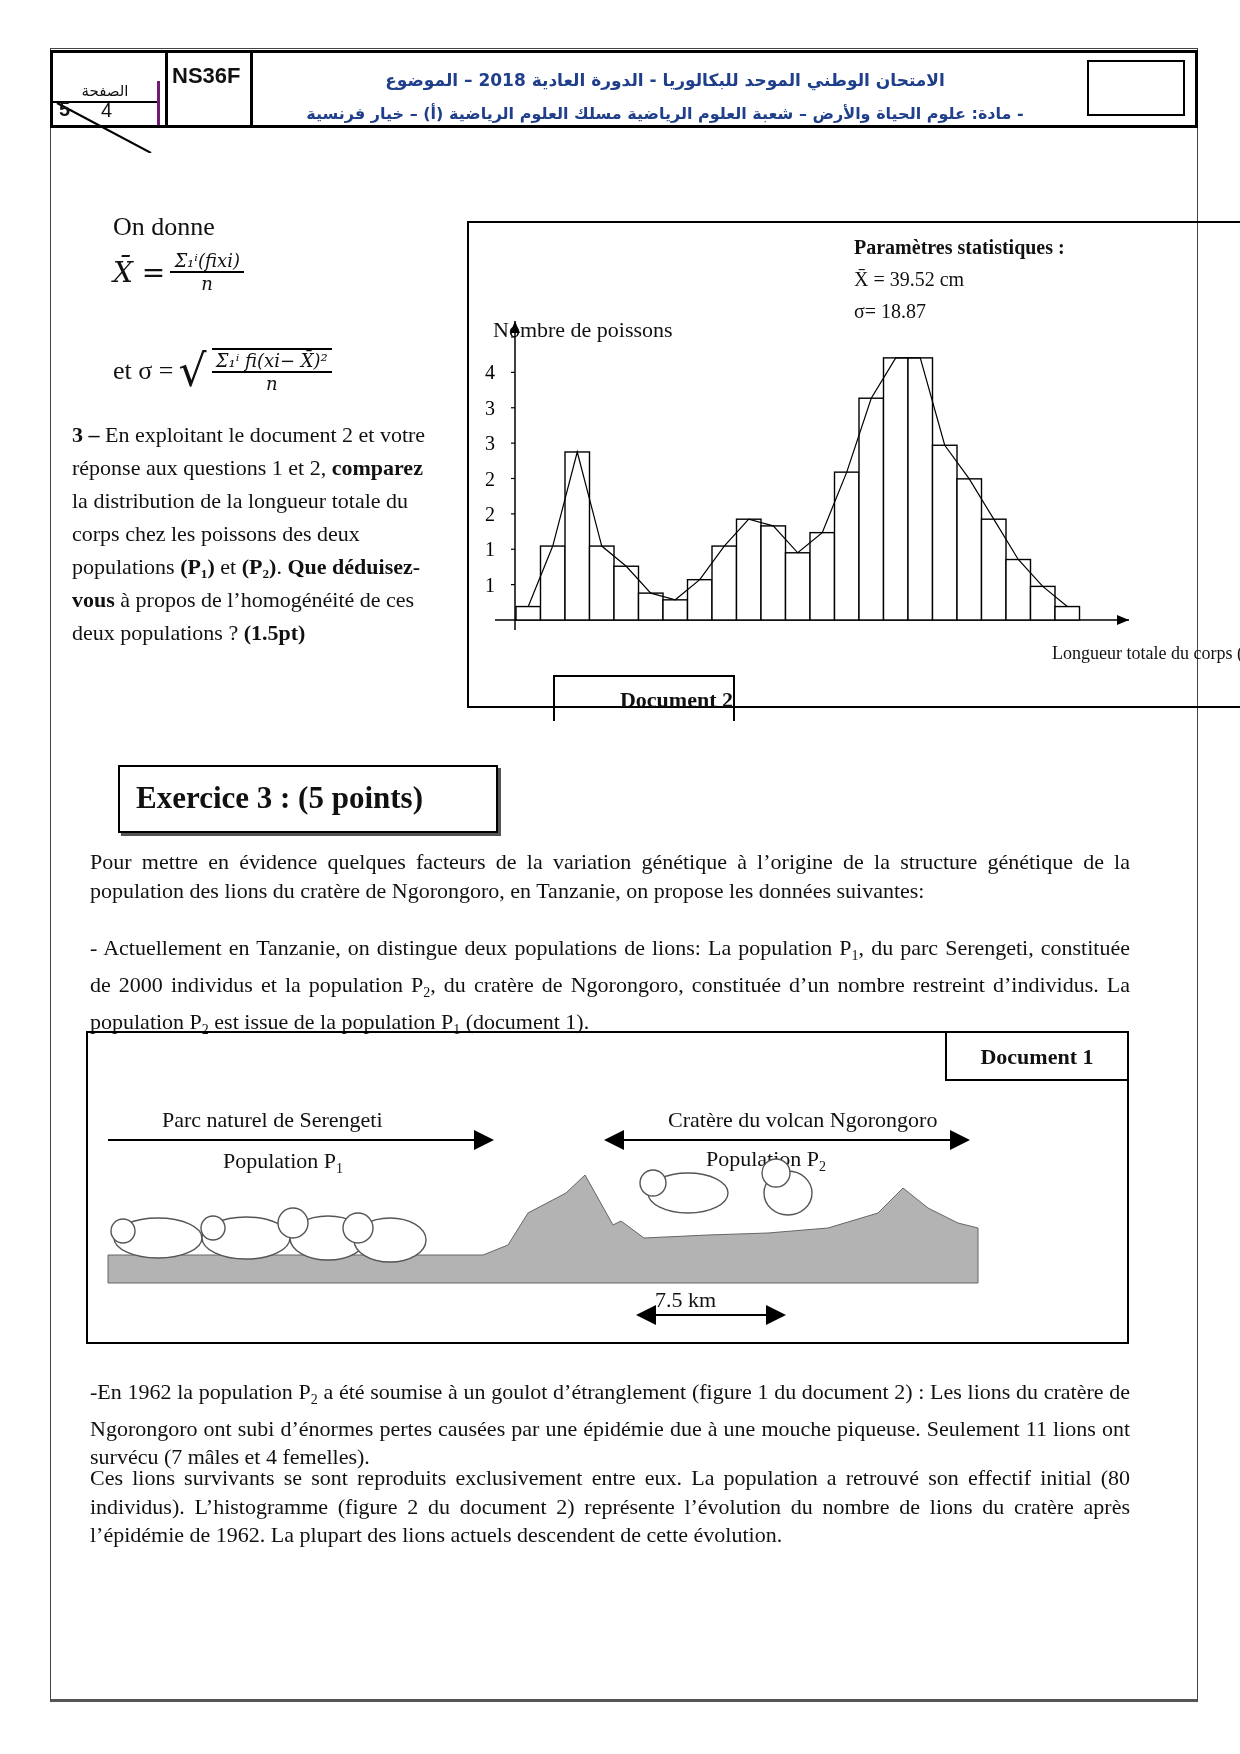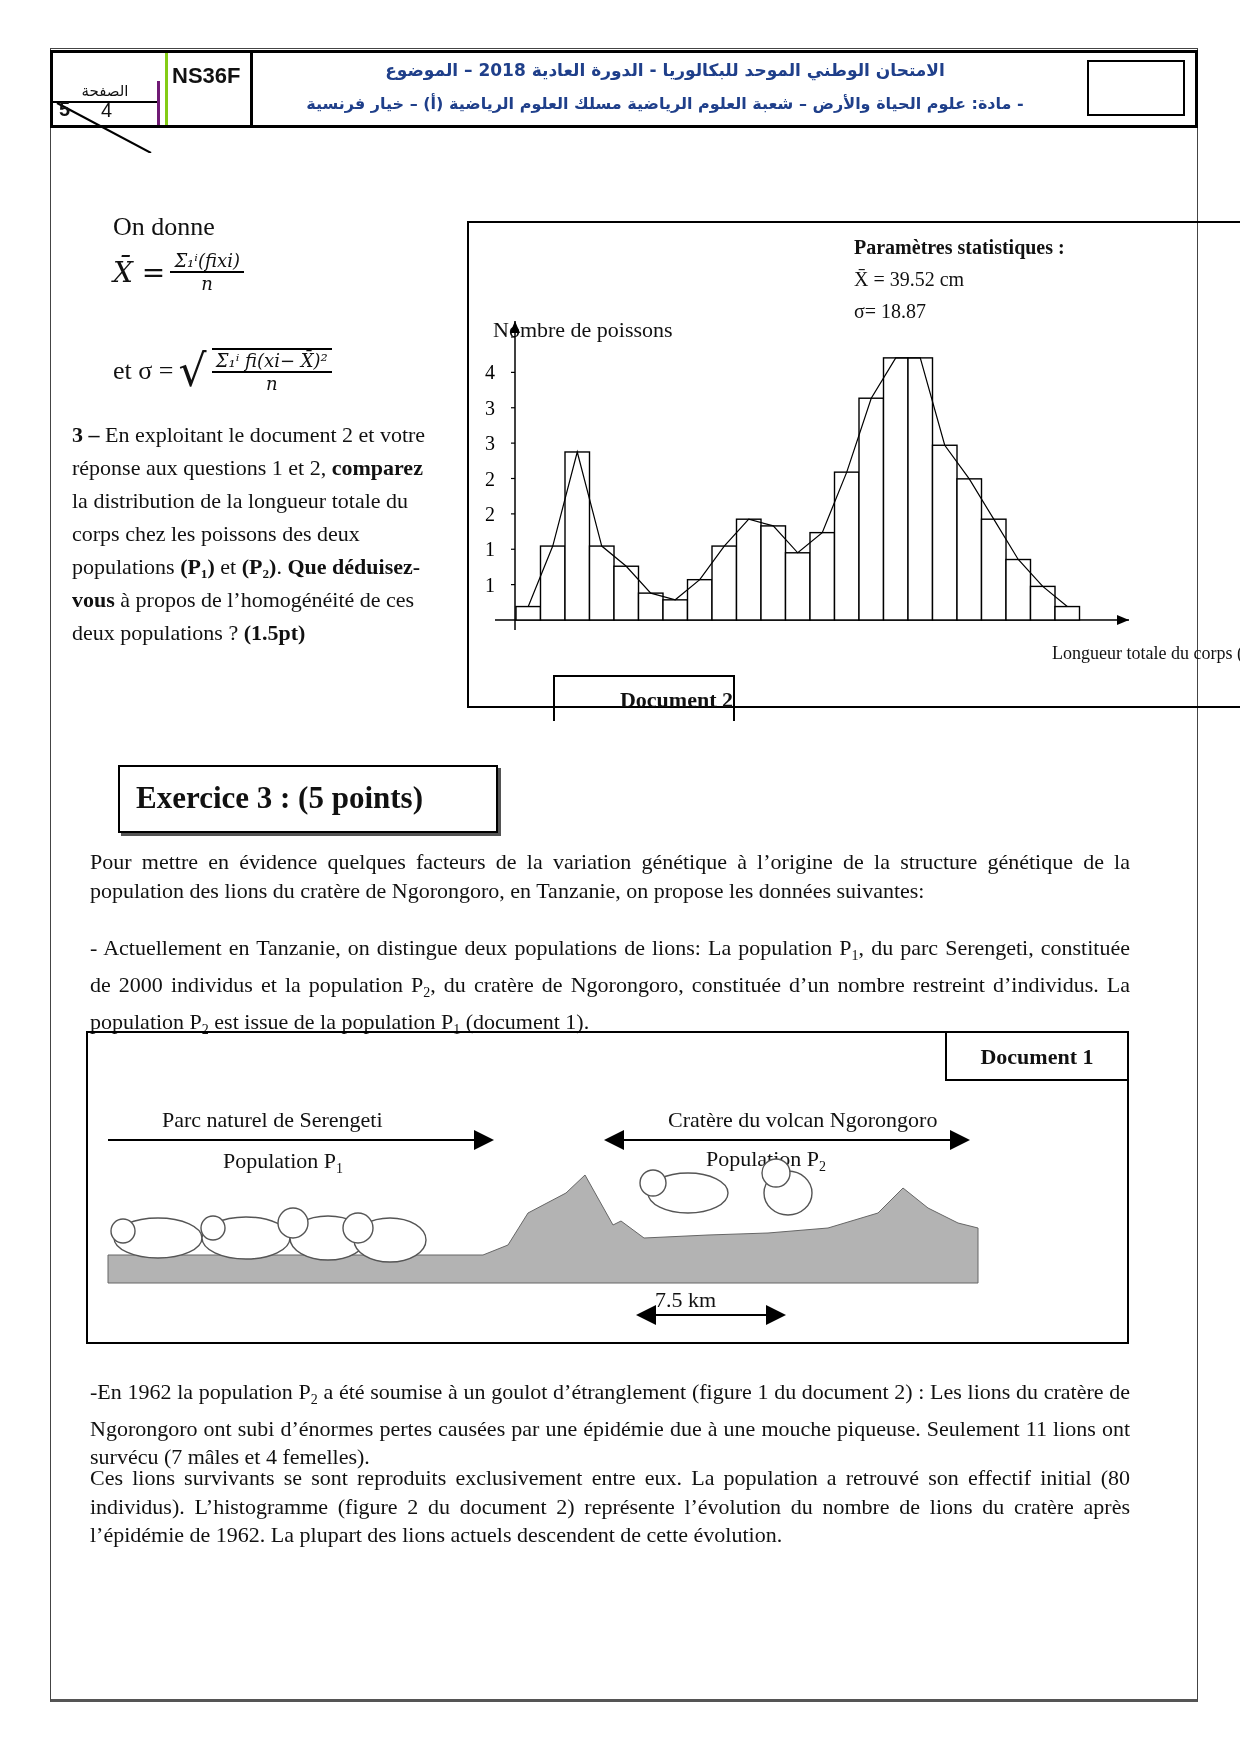--- a/index.html
+++ b/index.html
@@ -5,22 +5,22 @@
   html, body { margin:0; padding:0; background:#ffffff; }
   body { width:1240px; height:1754px; position:relative; font-family:"Liberation Serif", serif; color:#111; overflow:hidden; }
   .page-frame { position:absolute; left:50px; top:48px; width:1148px; height:1654px; border:1px solid #444; border-bottom:3px solid #555; box-sizing:border-box; }
   
   .hdr { position:absolute; left:50px; top:50px; width:1148px; height:78px; border:3px solid #000; box-sizing:border-box; display:flex; }
   .hdr-page { width:104px; border-right:3px solid #701a75; position:relative;margin-top:28px; }
   .hdr-page .lbl { position:absolute; top:0; left:0; right:0; height:20px; border-bottom:2px solid #000; text-align:center; font-size:15px; font-family:"DejaVu Sans", sans-serif; line-height:20px; }
   .hdr-page .num-top { position:absolute; top:18px; left:48px; font-size:20px; font-family:"Liberation Sans", sans-serif; }
   .hdr-page .num-bot { position:absolute; bottom:4px; left:6px; font-size:20px; font-weight:bold; font-family:"Liberation Sans", sans-serif; }
   .hdr-page svg { position:absolute; top:20px; left:0; }
-  .hdr-code { width:88px; border-right:3px solid #000; margin-left:5px; border-left:3px solid #84cc16; font-family:"Liberation Sans", sans-serif; font-weight:bold; font-size:22px; padding:10px 4px; box-sizing:border-box; }
-  .hdr-title { flex:1; text-align:center; color:#1f3f8a; font-family:"DejaVu Sans", sans-serif; font-weight:bold; font-size:17px; padding-top:0; line-height:34px; }
+  .hdr-code { width:88px; border-right:3px solid #000; margin-left:5px; border-left:3px solid #000000; font-family:"Liberation Sans", sans-serif; font-weight:bold; font-size:22px; padding:10px 4px; box-sizing:border-box; }
+  .hdr-title { flex:1; text-align:center; color:#1f3f8a; font-family:"DejaVu Sans", sans-serif; font-weight:bold; font-size:17px; padding-top:10px; line-height:34px; }
   .hdr-box { width:98px; height:56px; border:2px solid #000; margin:7px 10px 0 10px; box-sizing:border-box; }
 
   .given { position:absolute; left:113px; top:212px; font-size:26px; }
   .formula { position:absolute; font-family:"DejaVu Serif", serif; font-style:italic; }
   .frac { display:inline-block; vertical-align:middle; text-align:center; font-size:18px; }
   .frac .num { border-bottom:2px solid #000; padding:0 4px; }
   .q3 { position:absolute; left:72px; top:418px; width:368px; font-size:22px; line-height:33px; }
   .q3 b { font-weight:bold; }
 
   .doc2 { position:absolute; left:467px; top:221px; width:820px; height:487px; border:2px solid #000; box-sizing:border-box; }

